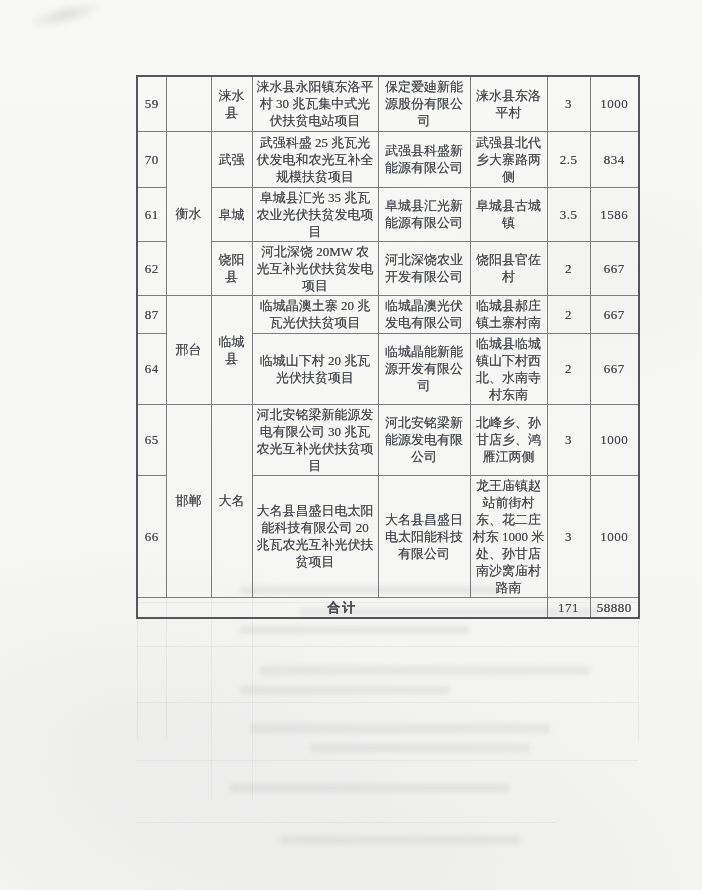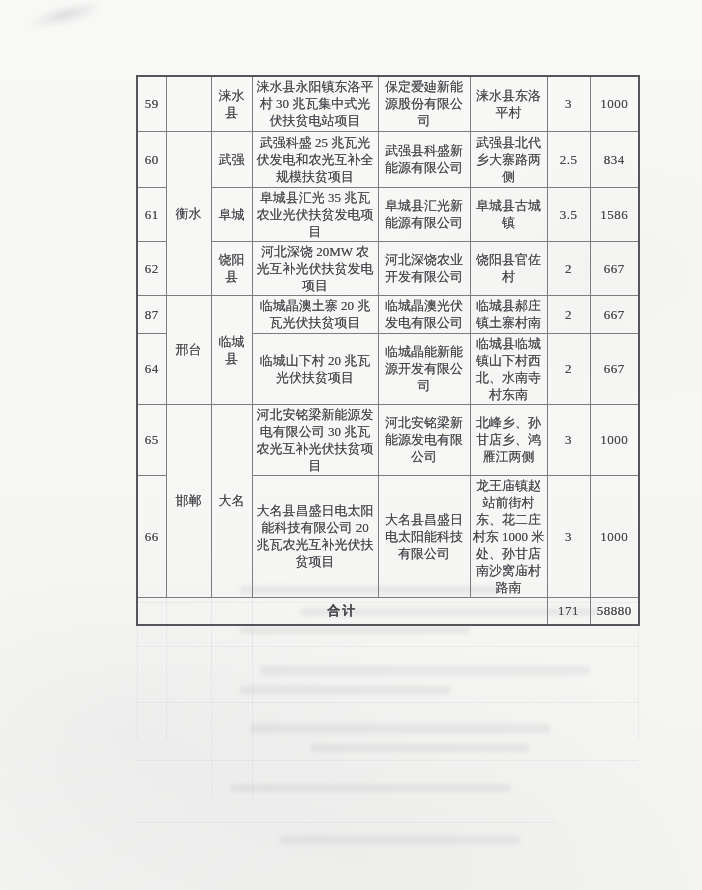--- a/index.html
+++ b/index.html
@@ -29,21 +29,21 @@
     text-align:center;vertical-align:middle;
     padding:1px 2px;
     color:#45474c;
     text-shadow:0 0 0.6px rgba(69,71,76,0.75);
     word-break:break-all;
     overflow:hidden;
   }
   td.project,td.company{text-align:left;padding:2px 4px;}
   tr.r59{height:55px;} tr.r60{height:56px;} tr.r61{height:36px;}
   tr.r62{height:37px;} tr.r63{height:38px;} tr.r64{height:71px;}
-  tr.r65{height:55px;} tr.r66{height:109px;} tr.rtot{height:28px;padding-left:24px;}
+  tr.r65{height:55px;} tr.r66{height:109px;} tr.rtot{height:20px;padding-left:24px;}
   td.total-label{font-weight:bold;letter-spacing:2px;}
   td.num{font-size:13.5px;letter-spacing:0.5px;}
   
   .bleed{position:absolute;left:0;top:574px;width:702px;height:316px;pointer-events:none;}
   .bl{position:absolute;background:rgba(100,104,116,0.07);}
   .bl-v{width:1px;}
   .bl-h{height:1px;}
   .bl-bar{border-radius:3px;filter:blur(2px);background:rgba(95,100,112,0.09);}
 </style>
 </head>
@@ -67,21 +67,21 @@
     <td class="num">59</td>
     <td></td>
     <td>涞水县</td>
     <td class="project">涞水县永阳镇东洛平村 30 兆瓦集中式光伏扶贫电站项目</td>
     <td class="company">保定爱廸新能源股份有限公司</td>
     <td>涞水县东洛平村</td>
     <td class="num">3</td>
     <td class="num">1000</td>
   </tr>
   <tr class="r60">
-    <td class="num">60</td>
+    <td class="num">70</td>
     <td rowspan="3">衡水</td>
     <td>武强</td>
     <td class="project">武强科盛 25 兆瓦光伏发电和农光互补全规模扶贫项目</td>
     <td class="company">武强县科盛新能源有限公司</td>
     <td>武强县北代乡大寨路两侧</td>
     <td class="num">2.5</td>
     <td class="num">834</td>
   </tr>
   <tr class="r61">
     <td class="num">61</td>

